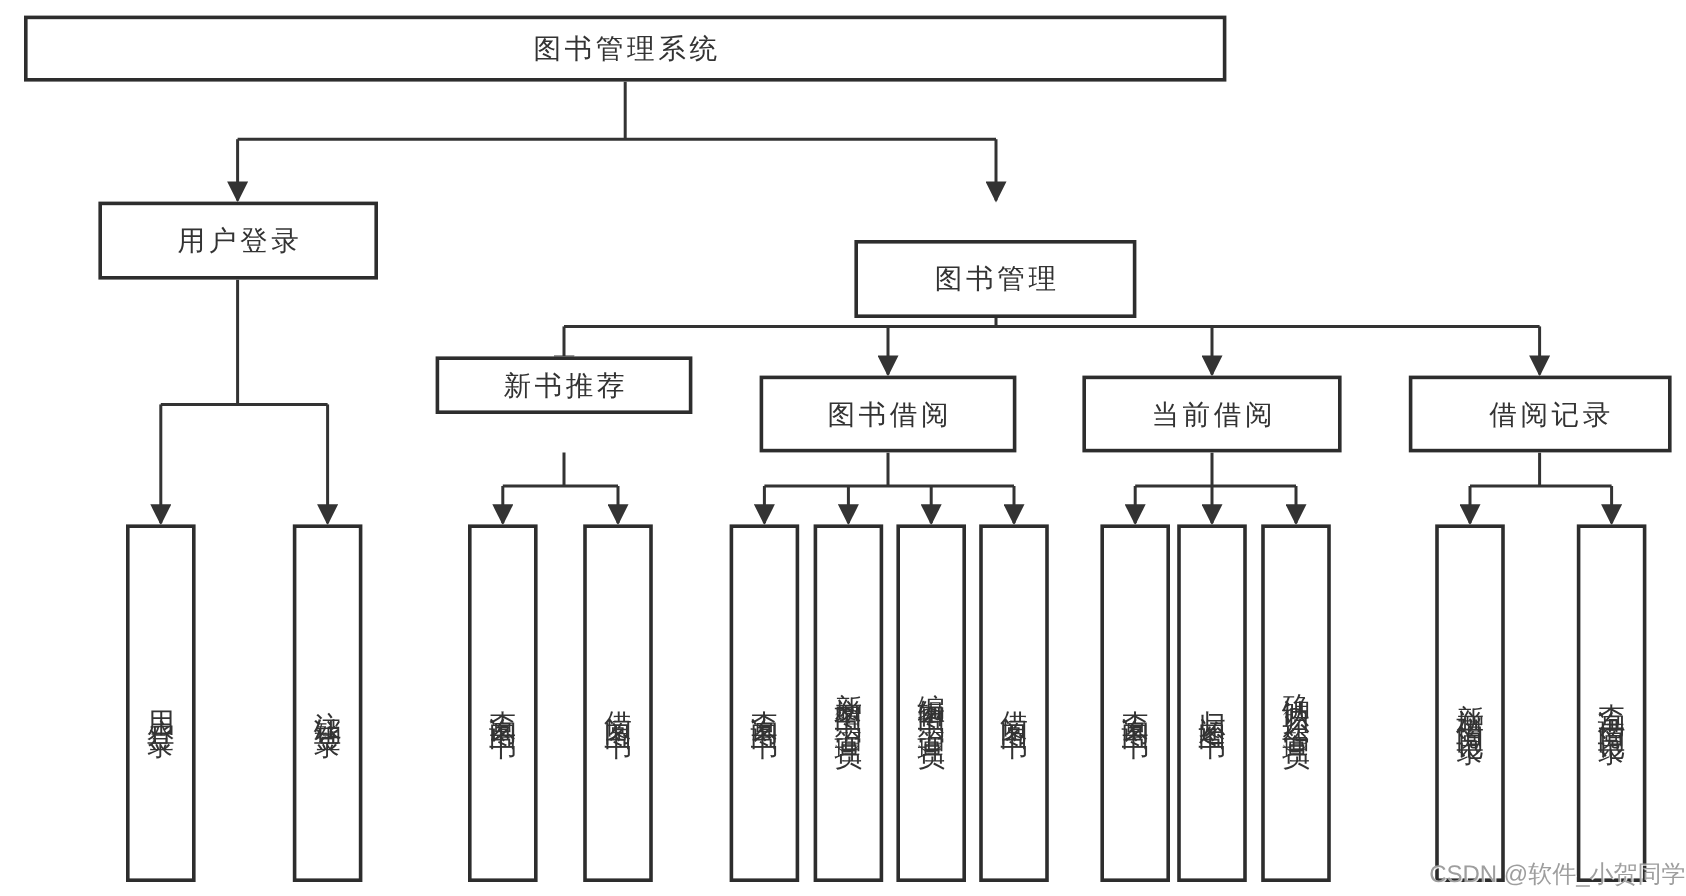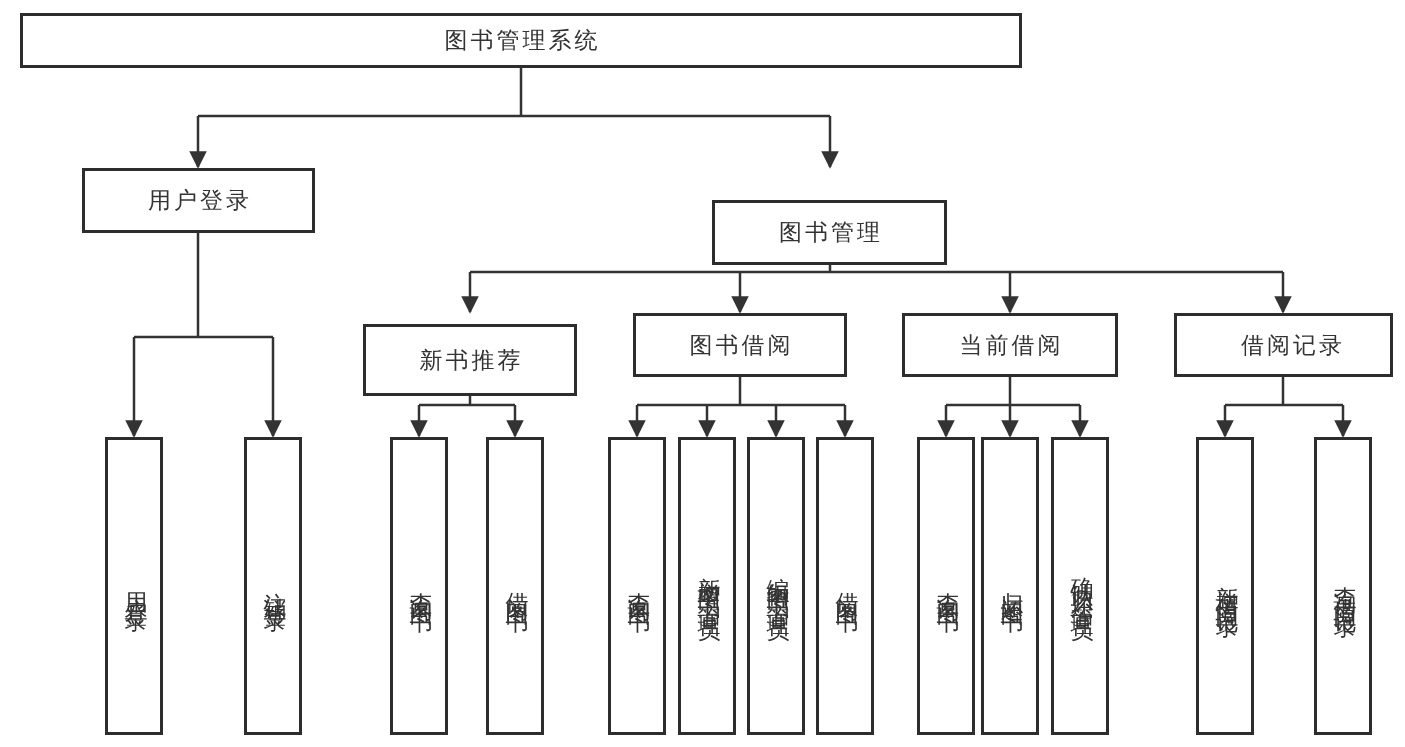--- a/index.html
+++ b/index.html
@@ -8,21 +8,21 @@
     --text:#333333;
     --watermark:#9e9e9e;
     --background:#ffffff;
   }
   html,body{margin:0;padding:0;background:var(--background);}
   .canvas{
     position:relative;
     width:1405px;height:747px;
     overflow:hidden;
     background:var(--background);
-    font-family:Liberation Mono, monospace;
+    font-family:Liberation Sans, sans-serif;
     color:var(--text);
   }
   .connectors{position:absolute;left:0;top:0;width:1405px;height:747px;}
   .connector{stroke:var(--line);stroke-width:2.5;fill:none;}
   .arrowhead{fill:var(--line);stroke:none;}
   .box{
     position:absolute;
     box-sizing:border-box;
     border:3px solid var(--border);
     background:#ffffff;
@@ -112,21 +112,21 @@
     <span class="label">图书管理系统</span>
   </div>
 
   <div class="box h" style="left:82px;top:168px;width:233px;height:65px;">
     <span class="label">用户登录</span>
   </div>
   <div class="box h" style="left:712px;top:168px;width:235px;height:65px;margin-top:32px;">
     <span class="label">图书管理</span>
   </div>
 
-  <div class="box h" style="left:363px;top:324px;width:214px;height:72px;">
+  <div class="box h" style="left:363px;top:297px;width:214px;height:48px;">
     <span class="label">新书推荐</span>
   </div>
   <div class="box h" style="left:633px;top:313px;width:214px;height:64px;">
     <span class="label">图书借阅</span>
   </div>
   <div class="box h" style="left:902px;top:313px;width:216px;height:64px;">
     <span class="label">当前借阅</span>
   </div>
   <div class="box h" style="left:1174px;top:313px;width:219px;height:64px;padding-left:16px;">
     <span class="label">借阅记录</span>
@@ -169,14 +169,15 @@
     <span class="label">确认归还（管理员）</span>
   </div>
 
   <div class="box v" style="left:1196px;top:437px;width:58px;height:298px;">
     <span class="label">新增借阅记录</span>
   </div>
   <div class="box v" style="left:1314px;top:437px;width:58px;height:298px;">
     <span class="label">查询借阅记录</span>
   </div>
 
+  <div class="watermark">CSDN @软件_小贺同学</div>
 
 </div>
 
 </body></html>

